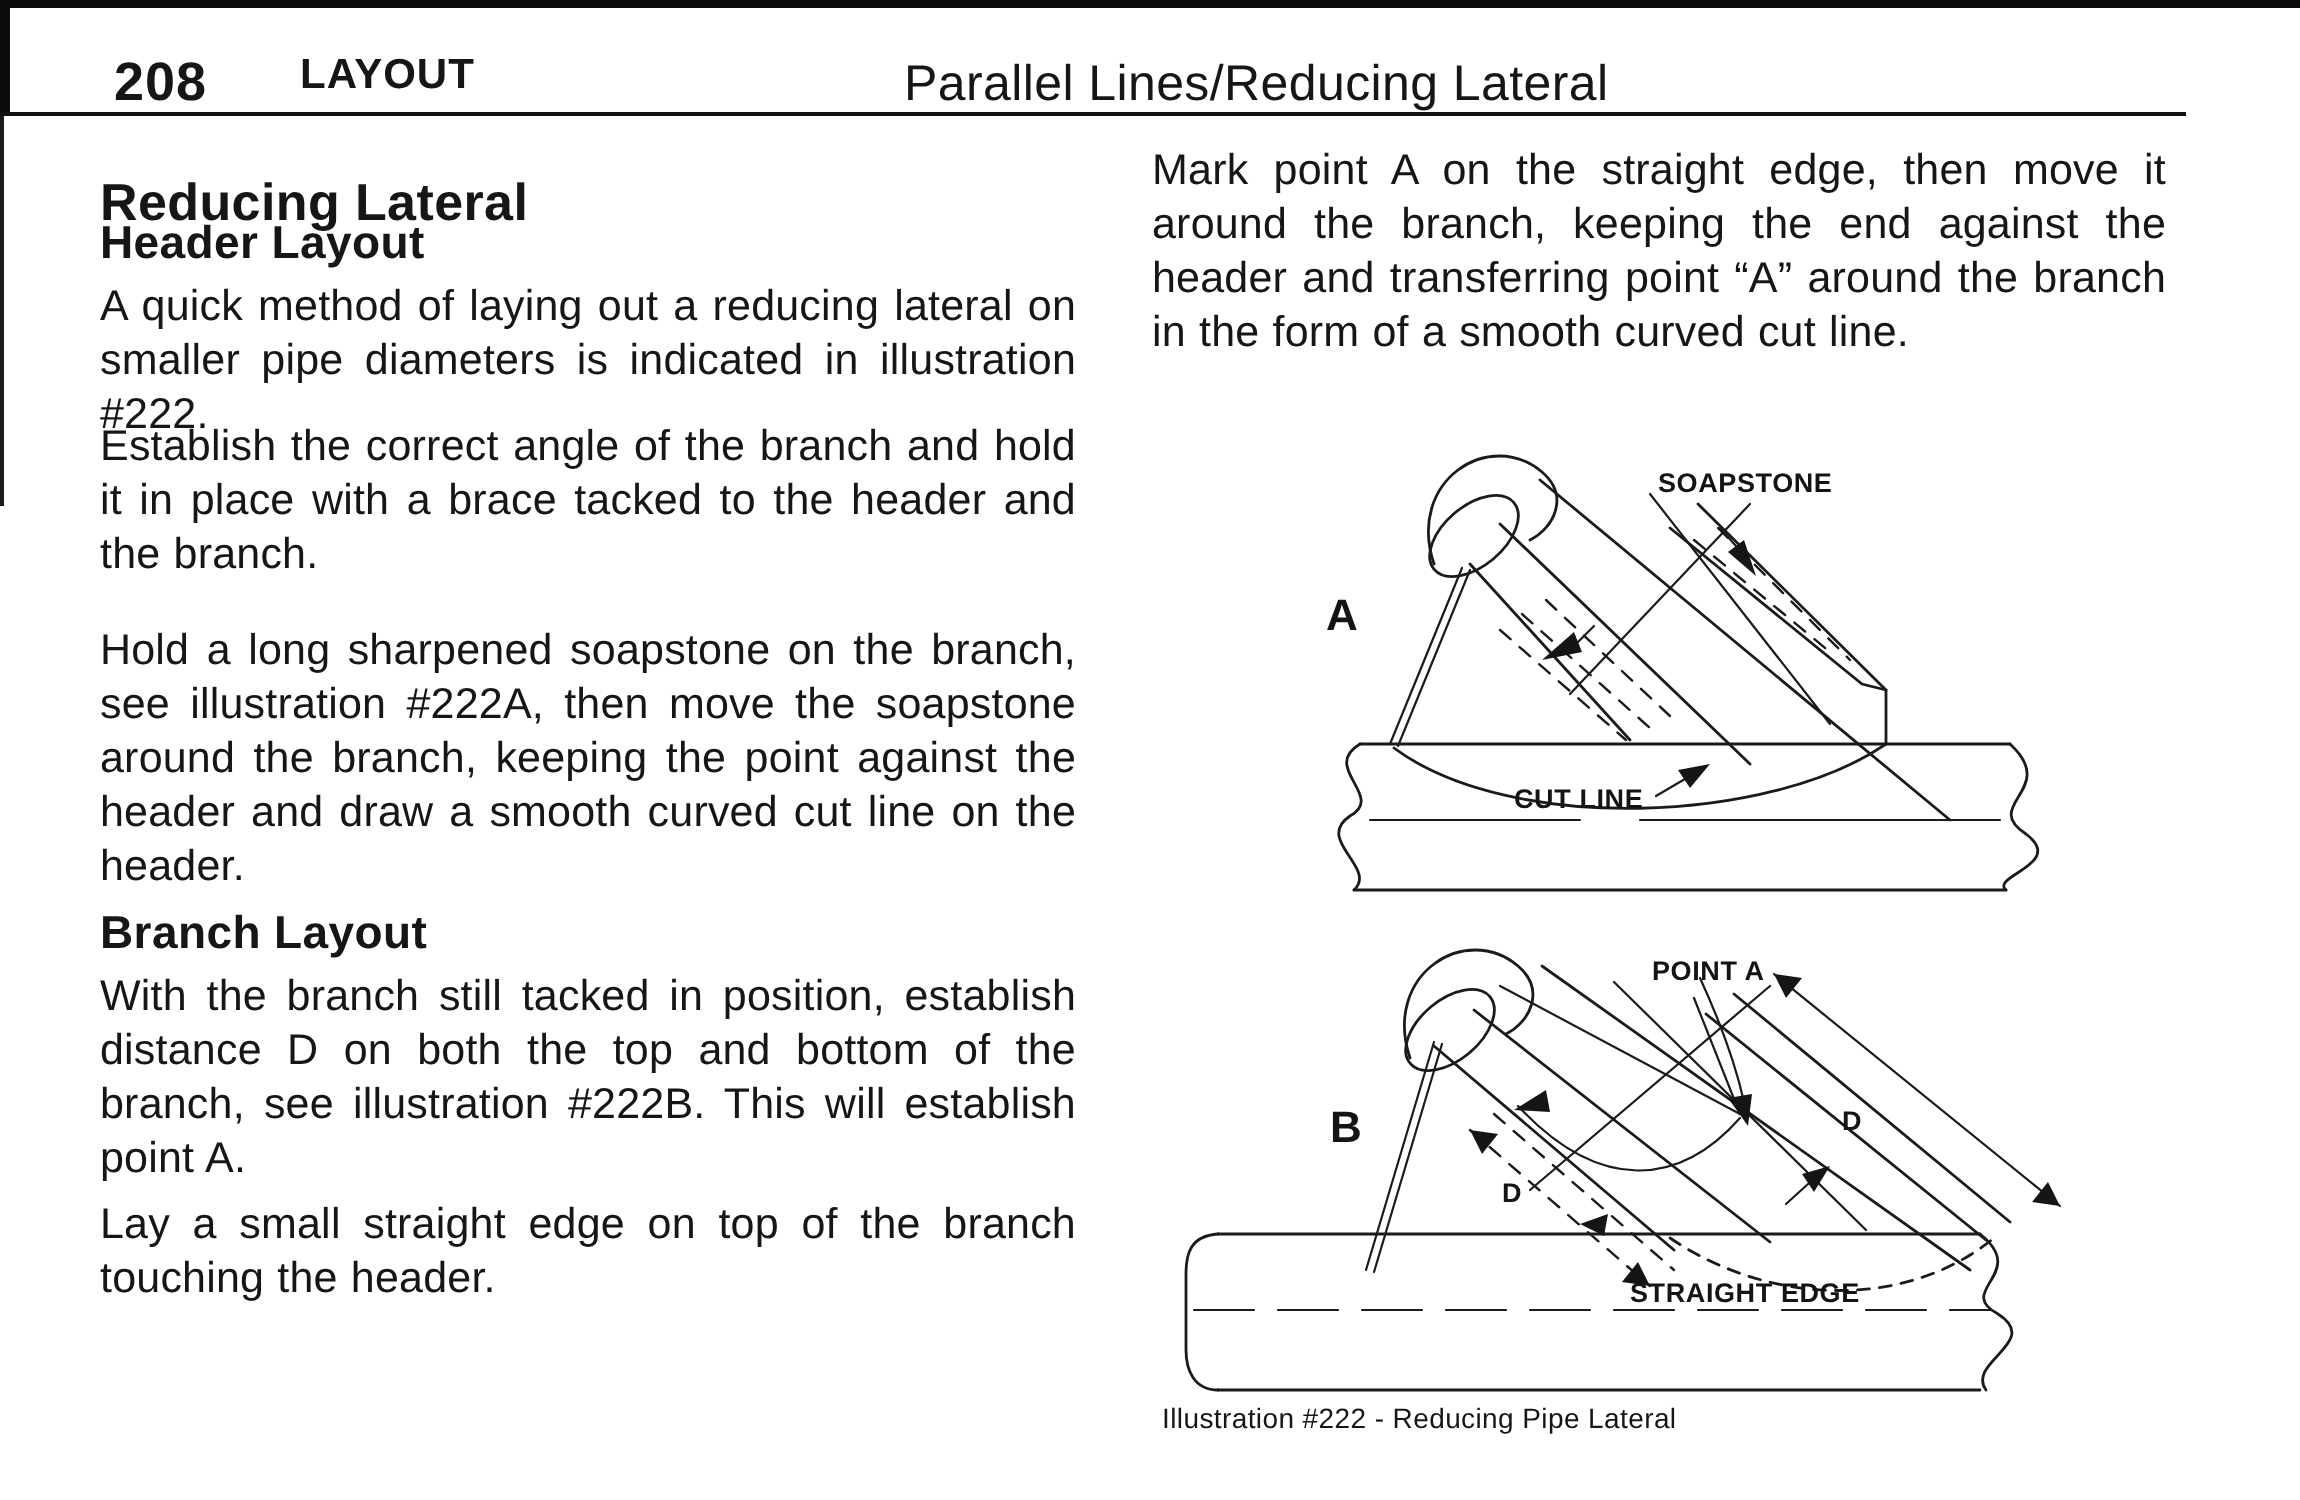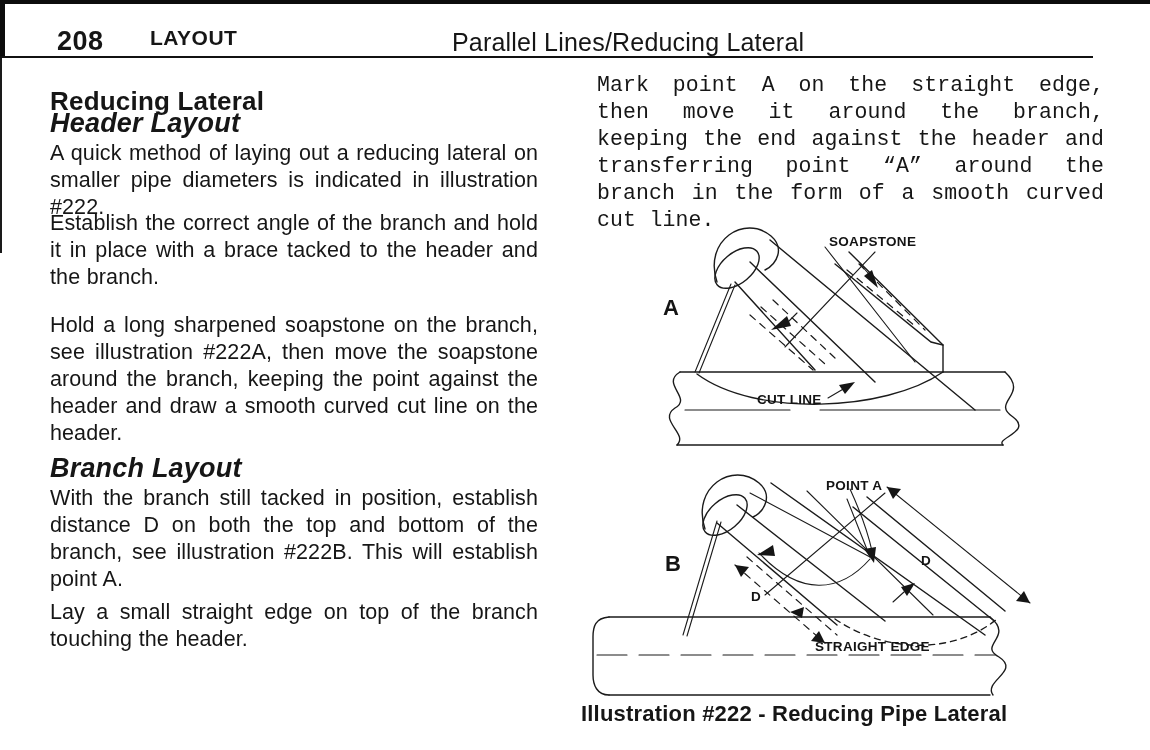--- a/index.html
+++ b/index.html
@@ -17,28 +17,28 @@
   .edge-left-thin{position:absolute;left:0;top:57px;width:2px;height:196px;background:#1a1a1a;}
 
   
   .pagenum{position:absolute;left:57px;top:26px;font-size:27px;font-weight:700;letter-spacing:.5px;}
   .section{position:absolute;left:150px;top:26px;font-size:21px;font-weight:700;letter-spacing:.5px;}
   .runtitle{position:absolute;left:452px;top:28px;font-size:25px;font-weight:400;letter-spacing:.2px;}
   .rule{position:absolute;left:0;top:56px;width:1093px;height:2px;background:#111;}
 
   
   .colL{position:absolute;left:50px;width:488px;}
-  .colR{position:absolute;left:597px;width:507px;font-family:Liberation Mono, monospace;}
+  .colR{position:absolute;left:576px;width:507px;}
   .h1{font-size:26px;font-weight:700;letter-spacing:.2px;}
-  .h2{font-size:27px;font-weight:700;font-style:italic;letter-spacing:.2px;}
+  .h2{font-size:23px;font-weight:700;letter-spacing:.2px;}
   .bodytext{
     font-size:21.5px;line-height:27px;text-align:justify;
     letter-spacing:.1px;word-spacing:.5px;hyphens:manual;margin:0;
   }
-  .caption{position:absolute;left:581px;top:701px;font-size:22px;font-weight:700;letter-spacing:.2px;}
+  .caption{position:absolute;left:581px;top:701px;font-size:14px;font-weight:400;letter-spacing:.2px;}
 
   .illus{position:absolute;left:585px;}
   .illus path,.illus line,.illus ellipse{fill:none;stroke:#1b1b1b;stroke-width:1.4;stroke-linecap:round;}
   .illus .thin{stroke-width:1.1;}
   .illus .dash{stroke-dasharray:7 6;stroke-width:1.2;}
   .illus .centerdash{stroke-dasharray:30 12;}
   .illus .cutdash{stroke-dasharray:6 5;}
   .illus .arrow{fill:#151515;stroke:none;}
   .illus text{fill:#141414;stroke:none;font-family:"Liberation Sans","DejaVu Sans",sans-serif;font-weight:700;}
   .lbl-small{font-size:13.5px;letter-spacing:.3px;}

